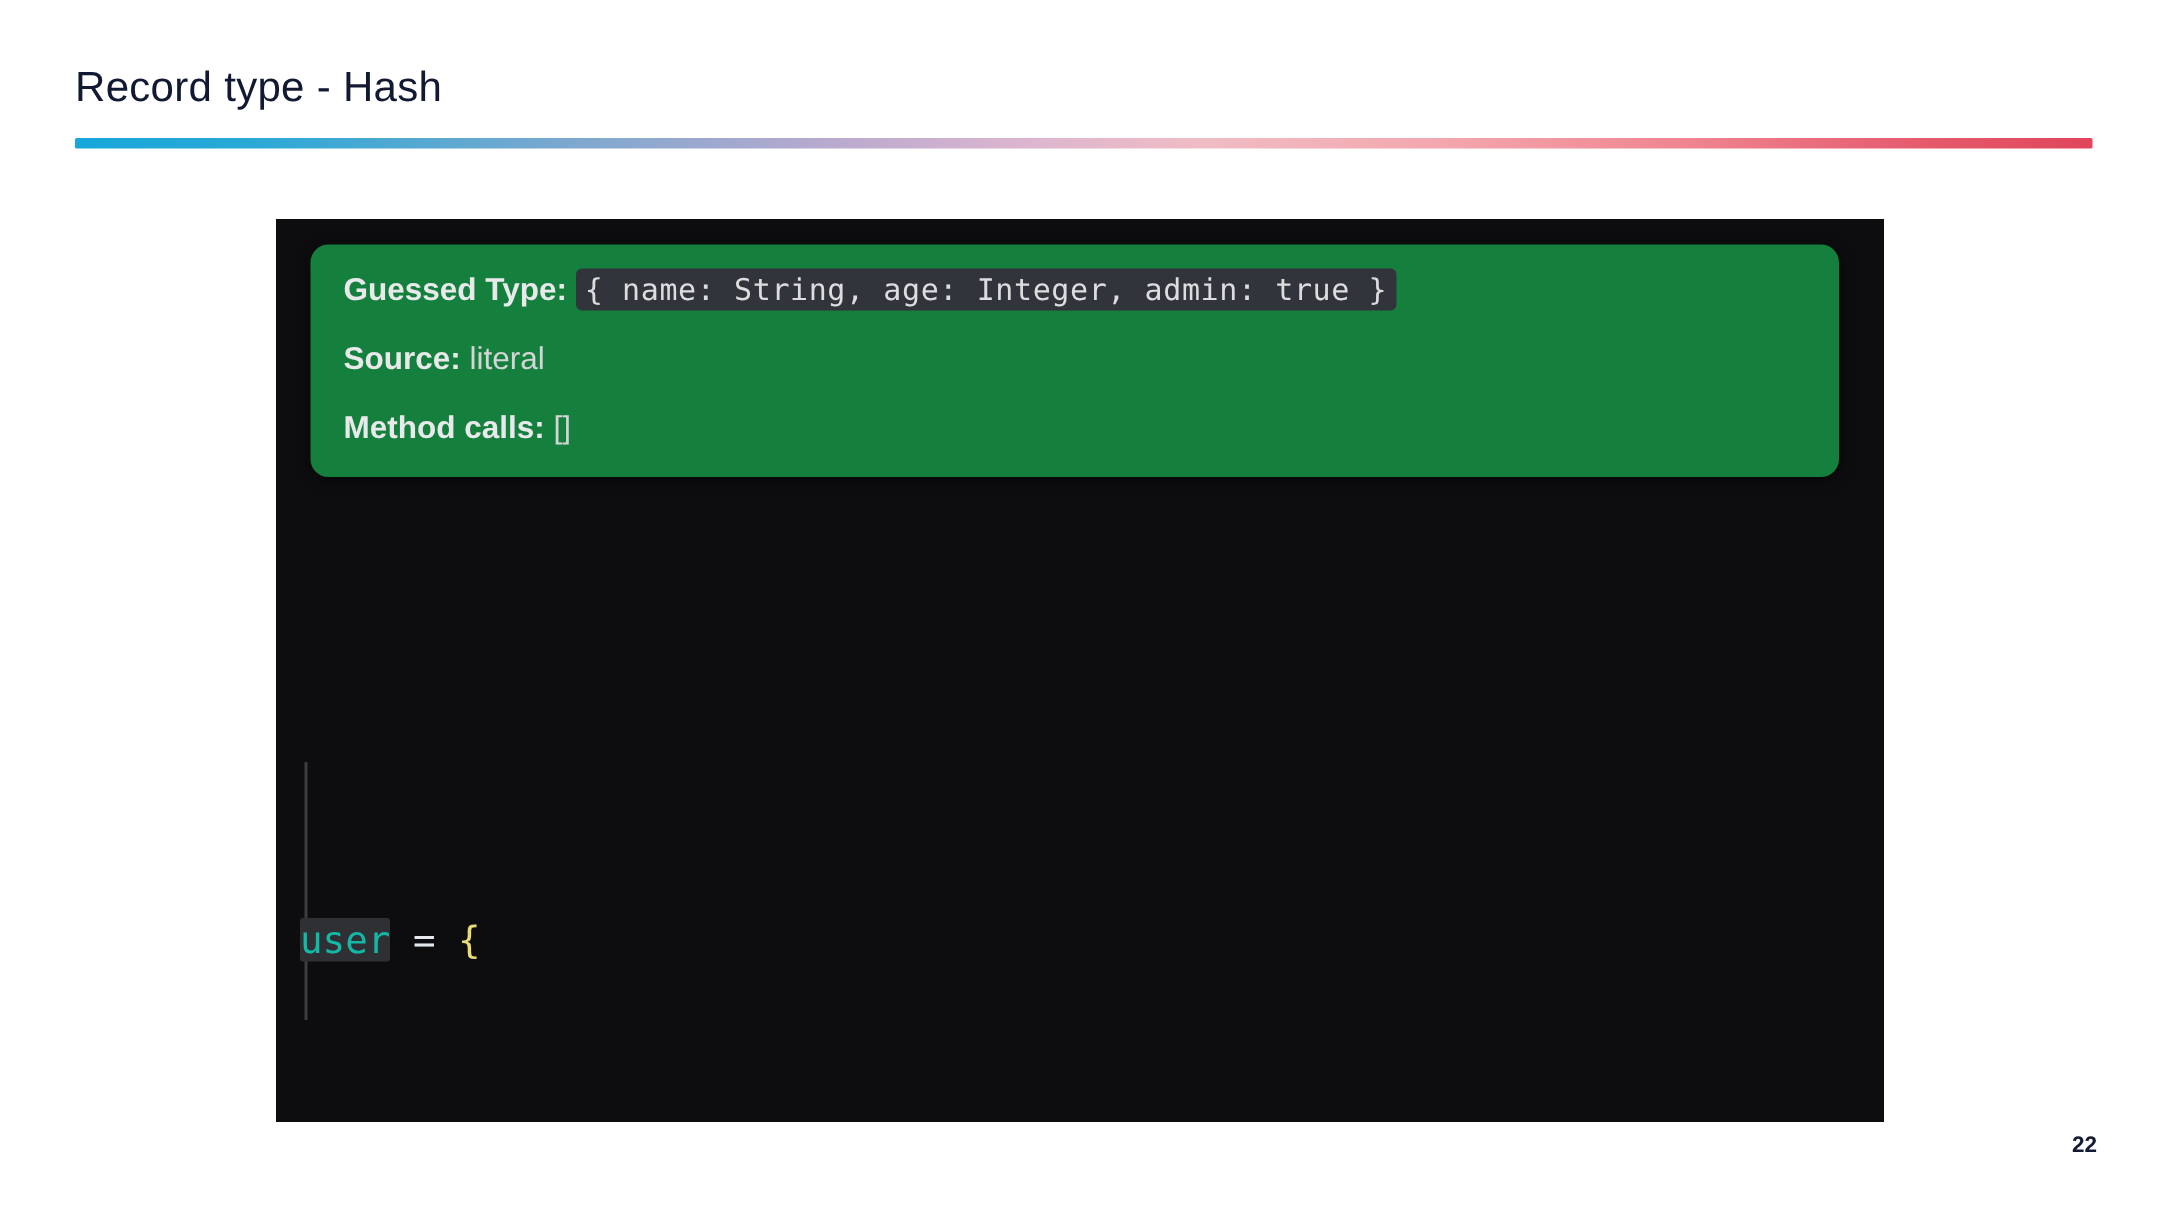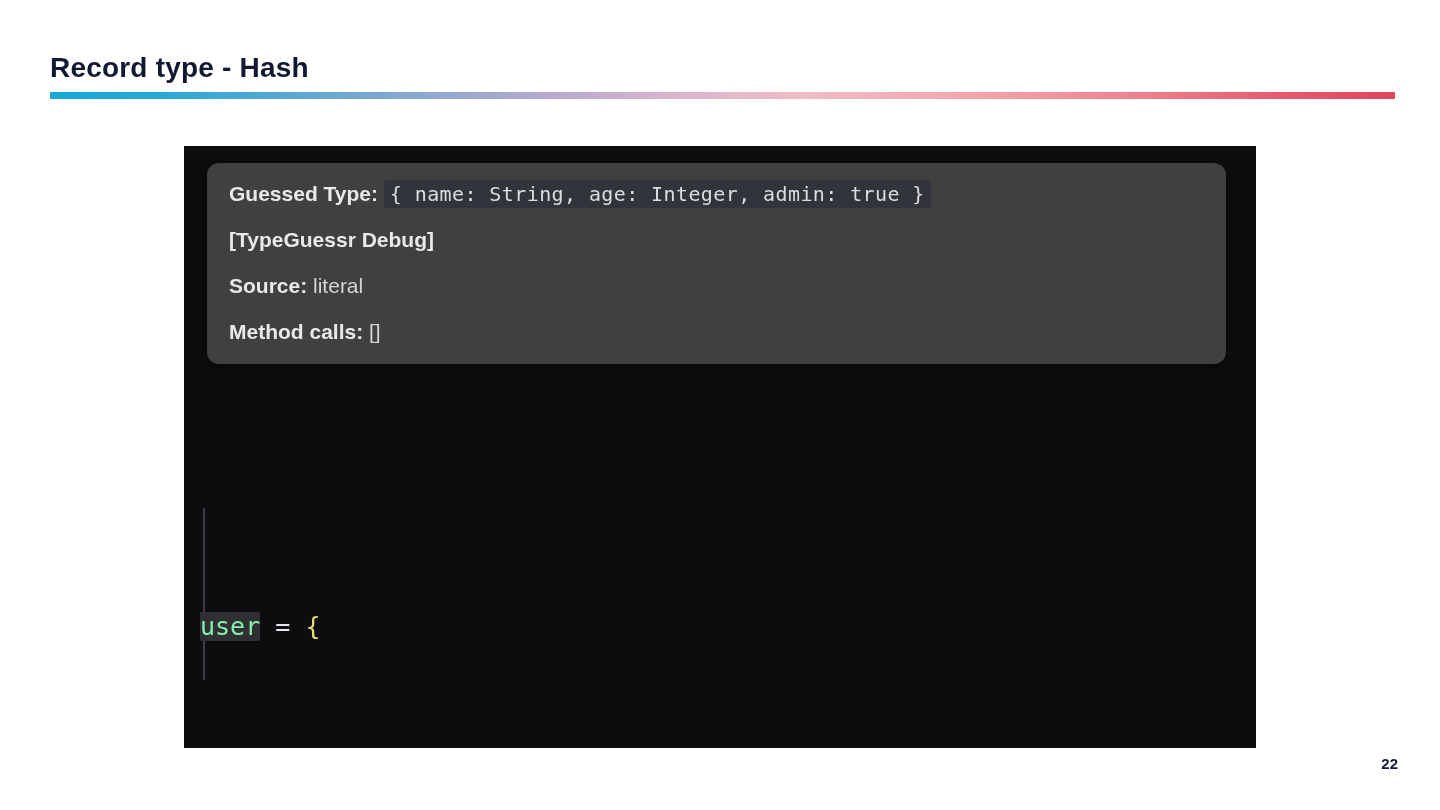--- a/index.html
+++ b/index.html
@@ -13,23 +13,23 @@
     position: relative;
     overflow: hidden;
     font-family: "Liberation Sans", sans-serif;
     -webkit-font-smoothing: antialiased;
   }
 
   
   .slide-title {
     position: absolute;
     left: 50px;
-    top: 52px;
+    top: 42px;
     font-size: 28px;
-    font-weight: bold;
+    font-weight: normal;
     letter-spacing: 0.2px;
     color: #121a33;
     white-space: nowrap;
   }
   .title-rule {
     position: absolute;
     left: 50px;
     top: 92px;
     width: 1345px;
     height: 7px;
@@ -59,21 +59,21 @@
   }
 
   
   .tooltip {
     position: absolute;
     left: 23px;
     top: 17px;
     width: 1019px;
     box-sizing: border-box;
     padding: 20px 22px 22px 22px;
-    background: #404040;
+    background: #15803d;
     border-radius: 12px;
     box-shadow: 0 2px 10px rgba(0,0,0,0.45);
   }
   .tt-row {
     font-size: 21px;
     line-height: 1.0;
     color: #d6d7d9;
     margin-bottom: 25px;
     white-space: nowrap;
   }
@@ -116,21 +116,21 @@
 
   
   .indent-guide {
     position: absolute;
     left: 19px;
     top: 362px;
     width: 2px;
     height: 172px;
     background: #3a3d42;
   }
-  .t-var-hl   { color: #86efac; background: #2e3034; border-radius: 2px; }
+  .t-var-hl   { color: #14b8a6; background: #2e3034; border-radius: 2px; }
   .t-punct    { color: #e6db74; }
   .t-op       { color: #e6e9ee; }
 
   
   .page-number {
     position: absolute;
     right: 42px;
     bottom: 38px;
     font-size: 15px;
     font-weight: bold;
@@ -146,23 +146,20 @@
 
 <div class="code-panel">
 
   <div class="tooltip">
 
     <div class="tt-row">
       <span class="tt-label">Guessed Type:</span>
       <span class="tt-code">{ name: String, age: Integer, admin: true }</span>
     </div>
 
-    <div class="tt-row">
-      <span class="tt-heading">[TypeGuessr Debug]</span>
-    </div>
 
 
     <div class="tt-row">
       <span class="tt-label">Source:</span>
       <span class="tt-value">literal</span>
     </div>
 
     <div class="tt-row">
       <span class="tt-label">Method calls:</span>
       <span class="tt-value">[]</span>

